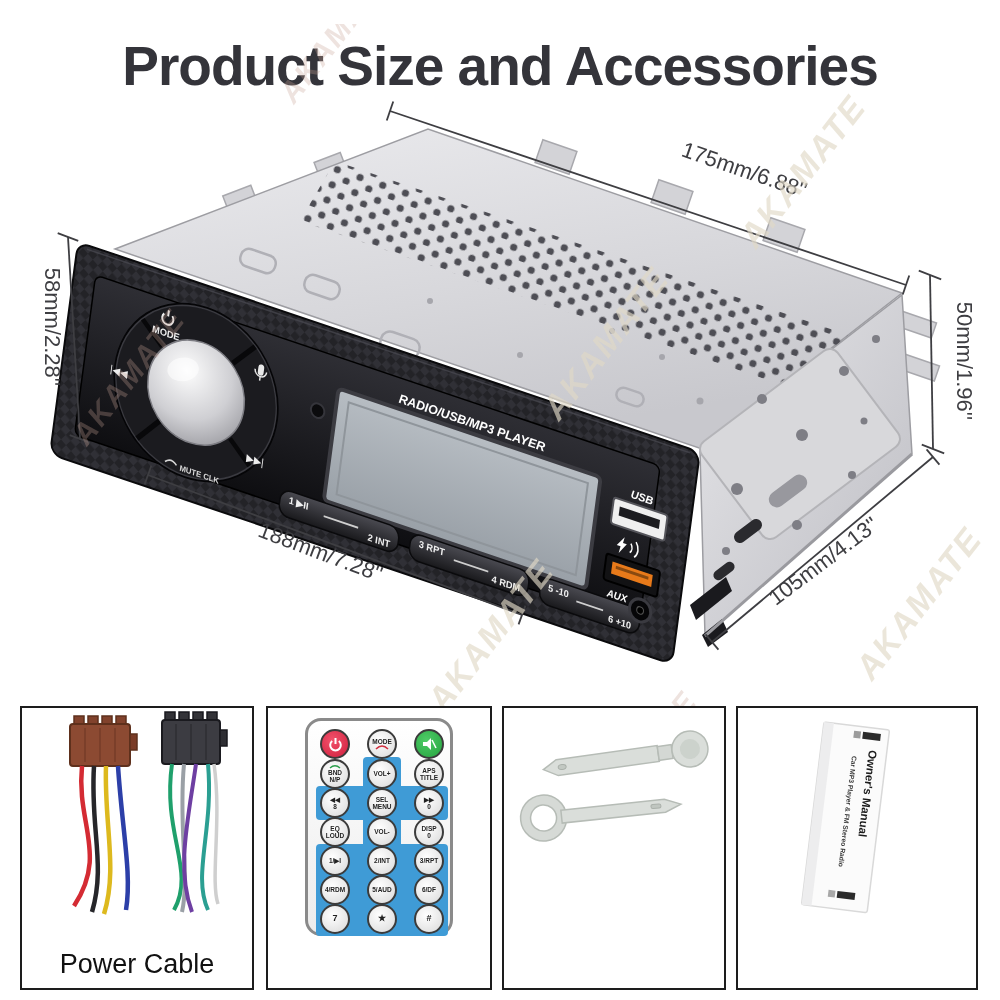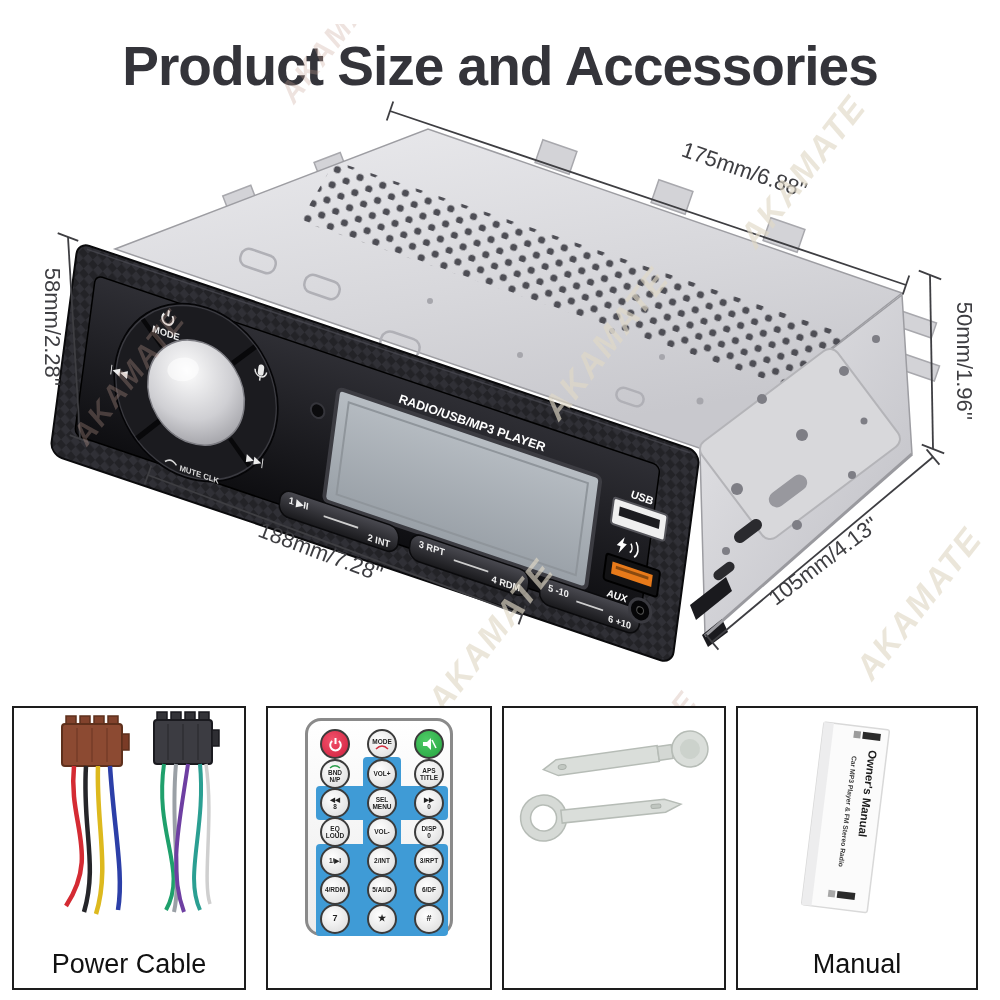--- a/index.html
+++ b/index.html
@@ -264,21 +264,21 @@
 <span class="wm wm-a" style="left:48px;top:336px">AKAMATE</span>
 <span class="wm wm-b" style="left:828px;top:560px">AKAMATE</span>
 <span class="wm wm-b" style="left:400px;top:592px">AKAMATE</span>
 <span class="wm wm-a" style="left:52px;top:772px">AKAMATE</span>
 <span class="wm wm-a" style="left:340px;top:800px">AKAMATE</span>
 <span class="wm wm-a" style="left:560px;top:718px">AKAMATE</span>
 <span class="wm wm-a" style="left:738px;top:802px">AKAMATE</span>
 
 <div class="boxes">
 
-  <div class="abox" style="left:12px;width:234px;">
+  <div class="abox" style="left:20px;width:234px;">
     <svg width="230" height="235" viewBox="0 0 230 235">
       <g>
         <g transform="translate(48,16)">
           <rect x="4" y="-8" width="10" height="10" fill="#81422c" stroke="#5e301c" stroke-width="1.5"></rect>
           <rect x="18" y="-8" width="10" height="10" fill="#81422c" stroke="#5e301c" stroke-width="1.5"></rect>
           <rect x="32" y="-8" width="10" height="10" fill="#81422c" stroke="#5e301c" stroke-width="1.5"></rect>
           <rect x="46" y="-8" width="10" height="10" fill="#81422c" stroke="#5e301c" stroke-width="1.5"></rect>
           <rect x="0" y="0" width="60" height="42" rx="3" fill="#8c4a32" stroke="#5e301c" stroke-width="2"></rect>
           <rect x="60" y="10" width="7" height="16" fill="#7a3b26" stroke="#5e301c" stroke-width="1.5"></rect>
           <line x1="15" y1="4" x2="15" y2="38" stroke="#6b3522"></line>
@@ -435,17 +435,16 @@
         <rect x="0" y="0" width="66" height="184" rx="2" fill="#fbfbfb" stroke="#d9d9d9" stroke-width="1.5"></rect>
         <rect x="0" y="0" width="10" height="184" fill="#ededee"></rect>
         <rect x="31" y="5" width="7" height="7" fill="#9c9c9c"></rect>
         <rect x="40" y="5" width="18" height="7" fill="#2b2b2b"></rect>
         <rect x="25" y="166" width="7" height="7" fill="#a8a8a8"></rect>
         <rect x="34" y="166" width="18" height="7" fill="#2b2b2b"></rect>
         <text transform="translate(48,22) rotate(90)" font-size="11.5" font-weight="bold" fill="#1c1c1c">Owner's Manual</text>
         <text transform="translate(32,30) rotate(90)" font-size="6.8" font-weight="bold" fill="#3a3a3a">Car MP3 Player &amp; FM Stereo Radio</text>
       </g>
     </svg>
-    <div class="caption">Manual</div>
   </div>
 
 </div>
 </div>
 
 </body></html>

